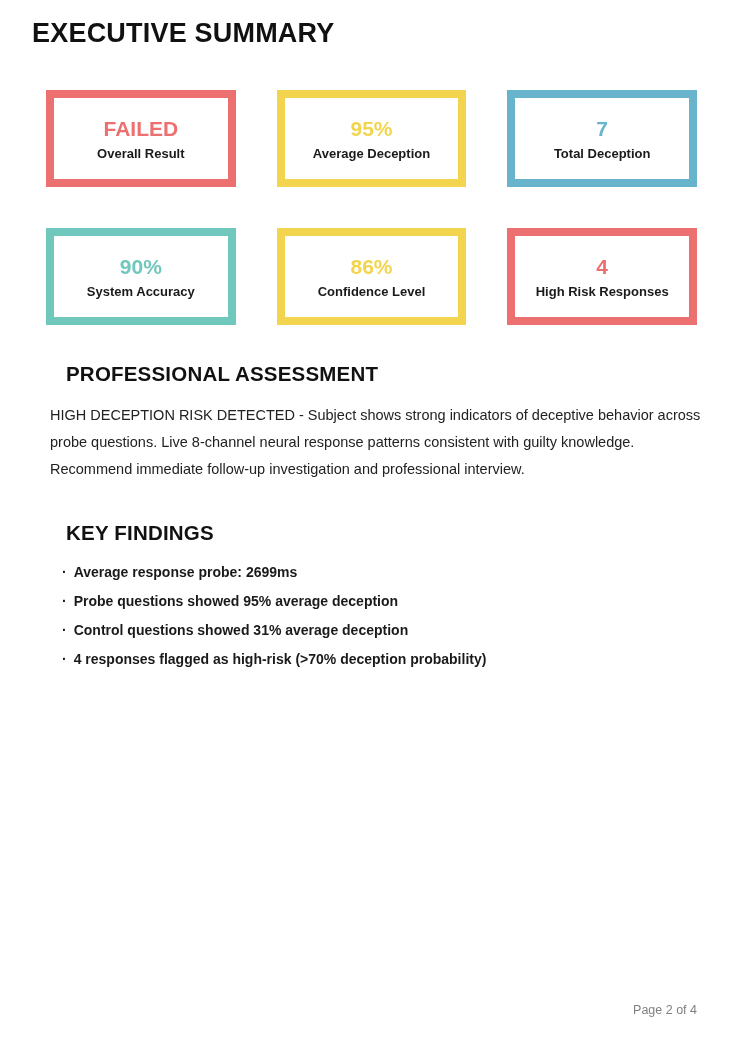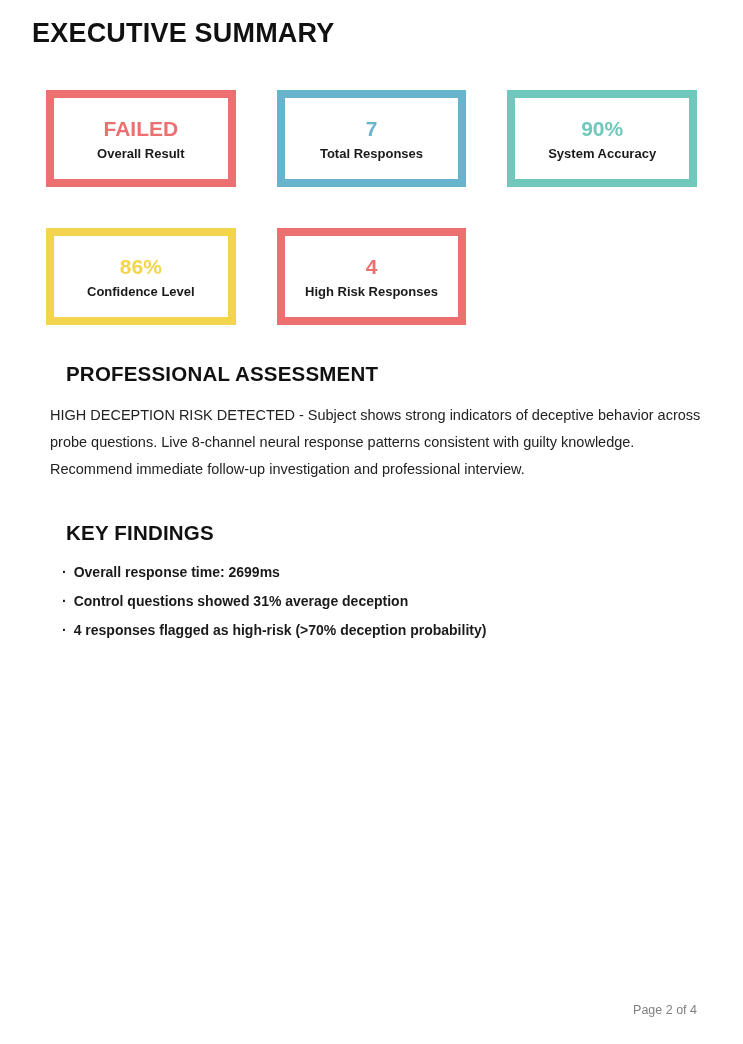--- a/index.html
+++ b/index.html
@@ -103,23 +103,27 @@
 </head>
 <body>
 
 <h1 class="page-title">EXECUTIVE SUMMARY</h1>
 
 <div class="cards-grid">
   <div class="metric-card" style="--accent: #ED7070;">
     <div class="metric-value">FAILED</div>
     <div class="metric-label">Overall Result</div>
   </div>
+  <div class="metric-card" style="--accent: #F2D44E;">
+    <div class="metric-value">95%</div>
+    <div class="metric-label">Average Deception</div>
+  </div>
   <div class="metric-card" style="--accent: #68B4CD;">
     <div class="metric-value">7</div>
-    <div class="metric-label">Total Responses</div>
+    <div class="metric-label">Total Deception</div>
   </div>
   <div class="metric-card" style="--accent: #70C8BC;">
     <div class="metric-value">90%</div>
     <div class="metric-label">System Accuracy</div>
   </div>
   <div class="metric-card" style="--accent: #F2D44E;">
     <div class="metric-value">86%</div>
     <div class="metric-label">Confidence Level</div>
   </div>
   <div class="metric-card" style="--accent: #ED7070;">
@@ -129,19 +133,20 @@
 </div>
 
 <div class="section section-pa">
   <h2 class="section-heading">PROFESSIONAL ASSESSMENT</h2>
   <p class="assessment-body">HIGH DECEPTION RISK DETECTED - Subject shows strong indicators of deceptive behavior across probe questions. Live 8-channel neural response patterns consistent with guilty knowledge. Recommend immediate follow-up investigation and professional interview.</p>
 </div>
 
 <div class="section section-kf">
   <h2 class="section-heading">KEY FINDINGS</h2>
   <ul class="findings-list">
-    <li class="finding-item"><span class="bullet">·</span><span>Overall response time: 2699ms</span></li>
+    <li class="finding-item"><span class="bullet">·</span><span>Average response probe: 2699ms</span></li>
+    <li class="finding-item"><span class="bullet">·</span><span>Probe questions showed 95% average deception</span></li>
     <li class="finding-item"><span class="bullet">·</span><span>Control questions showed 31% average deception</span></li>
     <li class="finding-item"><span class="bullet">·</span><span>4 responses flagged as high-risk (&gt;70% deception probability)</span></li>
   </ul>
 </div>
 
 <div class="page-footer">Page 2 of 4</div>
 
 </body></html>

